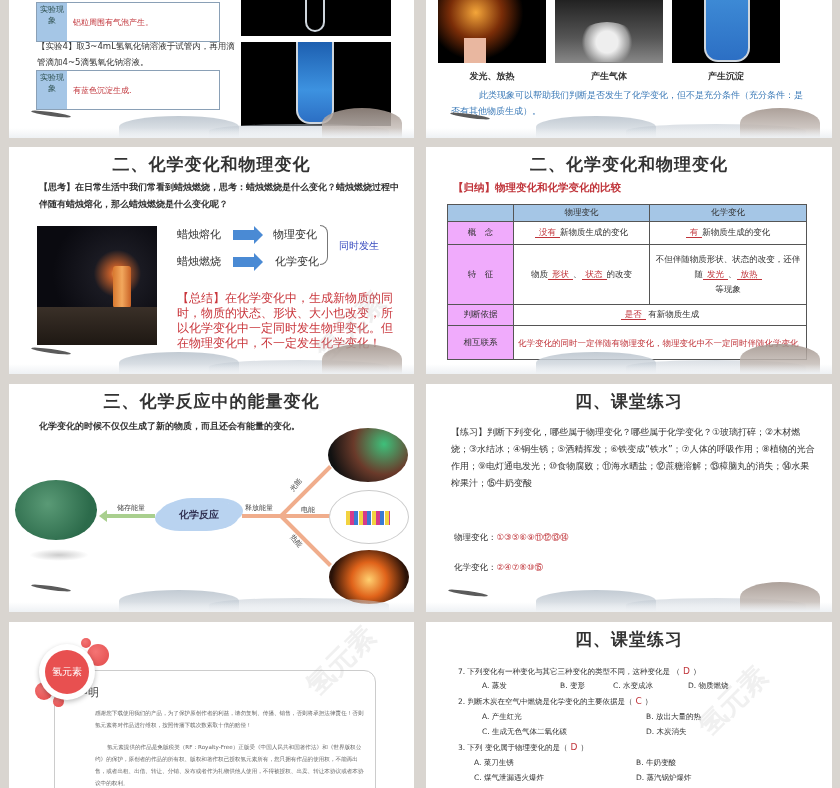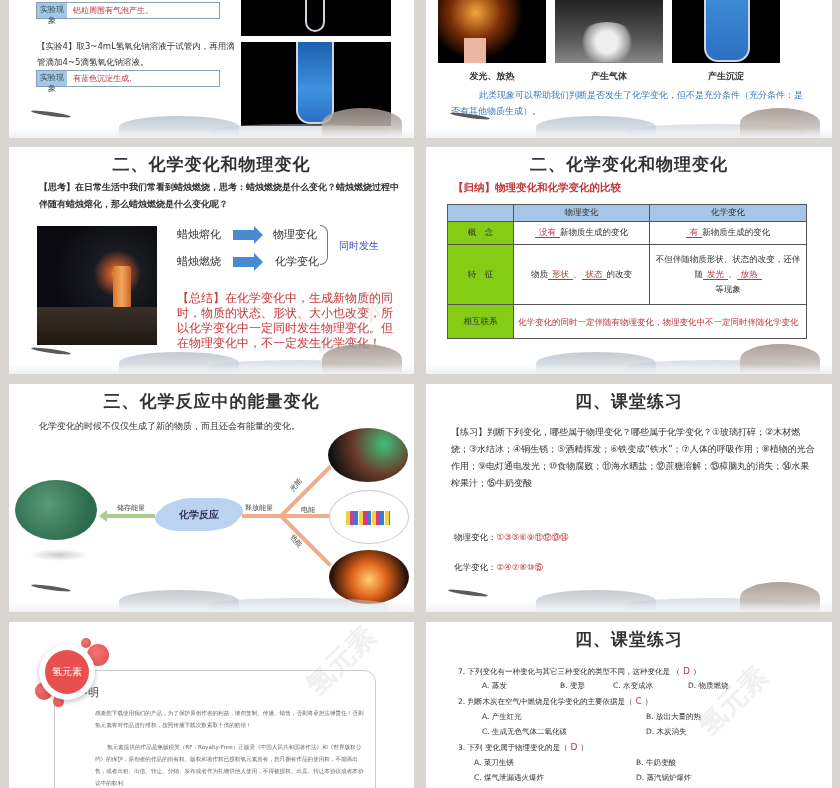--- a/index.html
+++ b/index.html
@@ -21,21 +21,21 @@
   .mountains .m.a { left: 110px; width: 120px; height: 22px; }
   .mountains .m.b { left: 200px; width: 180px; height: 14px; opacity: .5; }
   .mountains .m.c { right: 12px; width: 80px; height: 30px; background: linear-gradient(#9e9088, #d9d3cf); }
   .mountains .mist { position: absolute; left: 0; right: 0; bottom: 0; height: 10px; background: linear-gradient(transparent, #eef1f4); }
   .bird { position: absolute; width: 42px; height: 8px; }
   .bird::before { content: ""; position: absolute; left: 0; top: 2px; width: 40px; height: 4px; background: #5b5b5b; border-radius: 50%; transform: rotate(8deg); }
 
   .title { position: absolute; left: 0; right: 0; text-align: center; font-weight: bold; font-size: 17px; color: #333; letter-spacing: 1px; }
 
   
-  .obs-box { position: absolute; left: 27px; width: 184px; height: 17px; border: 1px solid #8aa0b6; display: flex; }
+  .obs-box { position: absolute; left: 27px; width: 184px; height: 40px; border: 1px solid #8aa0b6; display: flex; }
   .obs-box .lbl { width: 30px; background: #a5c6e6; color: #355; font-size: 8px; line-height: 11px; text-align: center; padding-top: 1px; }
   .obs-box .val { flex: 1; color: #c0343a; font-size: 8px; padding-left: 6px; display: flex; align-items: center; }
   .exp-text { position: absolute; left: 28px; width: 200px; font-size: 8.5px; color: #333; line-height: 16px; }
   .photo { position: absolute; background: #000; }
   .tube { position: absolute; border: 2px solid #cfd6dd; border-top: none; border-radius: 0 0 14px 14px; }
 
   
   .pic-cap { position: absolute; font-size: 9px; font-weight: bold; color: #333; text-align: center; width: 108px; }
   .note-blue { position: absolute; left: 25px; width: 360px; font-size: 9px; color: #3d7bb8; line-height: 16px; }
 
@@ -45,26 +45,26 @@
   .arrow-blue { width: 22px; height: 10px; background: #4a8ad4; position: relative; margin: 0 4px; }
   .arrow-blue::after { content: ""; position: absolute; right: -8px; top: -4px; border-left: 9px solid #4a8ad4; border-top: 9px solid transparent; border-bottom: 9px solid transparent; }
   .brace { position: absolute; left: 311px; top: 78px; width: 8px; height: 40px; border: 1px solid #777; border-left: none; border-radius: 0 8px 8px 0; }
   .summary { position: absolute; left: 168px; top: 144px; width: 220px; font-size: 12px; color: #c9363c; line-height: 15px; }
 
   
   .gn-title { position: absolute; left: 27px; top: 34px; font-size: 10.5px; color: #c0343a; font-weight: bold; }
   table.cmp { position: absolute; left: 21px; top: 57px; width: 360px; border-collapse: collapse; font-size: 8.5px; color: #333; }
   table.cmp td, table.cmp th { border: 1px solid #555; text-align: center; padding: 2px 4px; }
   table.cmp th { background: #a5c6e6; font-weight: normal; height: 17px; }
-  table.cmp td.rh { background: #84cc16; width: 66px; }
+  table.cmp td.rh { background: #f0abfc; width: 66px; }
   .red { color: #c0343a; }
   .ul { color: #c0343a; border-bottom: 1px solid #c0343a; padding: 0 4px; }
 
   
-  .energy-sub { position: absolute; left: 30px; top: 36px; font-size: 9px; color: #333; font-weight: normal; }
+  .energy-sub { position: absolute; left: 30px; top: 36px; font-size: 9px; color: #333; font-weight: bold; }
   .ellipse { position: absolute; border-radius: 50%; }
   .cloud { position: absolute; left: 150px; top: 116px; width: 80px; height: 30px; background: #b9d3f0; border-radius: 40% / 60%; box-shadow: 6px -4px 0 -2px #b9d3f0, -6px 3px 0 -2px #b9d3f0; display: flex; align-items: center; justify-content: center; font-size: 10px; font-weight: bold; color: #335; }
   .arrow-line { position: absolute; height: 4px; transform-origin: left center; }
   .elabel { position: absolute; font-size: 7px; color: #444; }
 
   
   .ex-text { position: absolute; left: 25px; top: 40px; width: 365px; font-size: 9px; color: #333; line-height: 17px; }
   .ans-line { position: absolute; left: 28px; font-size: 8.5px; color: #333; }
   .ans-line .red { font-size: 8.5px; }
 
@@ -178,20 +178,24 @@
       </tr>
       <tr style="height:23px">
         <td class="rh">概　念</td>
         <td><span class="ul">没有</span><span>新物质生成的变化</span></td>
         <td><span class="ul">有</span><span>新物质生成的变化</span></td>
       </tr>
       <tr style="height:60px">
         <td class="rh">特　征</td>
         <td><span>物质</span><span class="ul">形状</span><span>、</span><span class="ul">状态</span><span>的改变</span></td>
         <td style="text-align:center;line-height:15px"><span>不但伴随物质形状、状态的改变，还伴随</span><span class="ul">发光</span><span>、</span><span class="ul">放热</span><br><span>等现象</span></td>
+      </tr>
+      <tr style="height:21px">
+        <td class="rh">判断依据</td>
+        <td colspan="2"><span class="ul">是否</span> <span>有新物质生成</span></td>
       </tr>
       <tr style="height:34px">
         <td class="rh">相互联系</td>
         <td colspan="2" class="red" style="text-align:left;line-height:14px">化学变化的同时一定伴随有物理变化，物理变化中不一定同时伴随化学变化</td>
       </tr>
     </tbody>
       </table>
     <div class="mountains">
         <div class="m a"></div>
         <div class="m b"></div>

